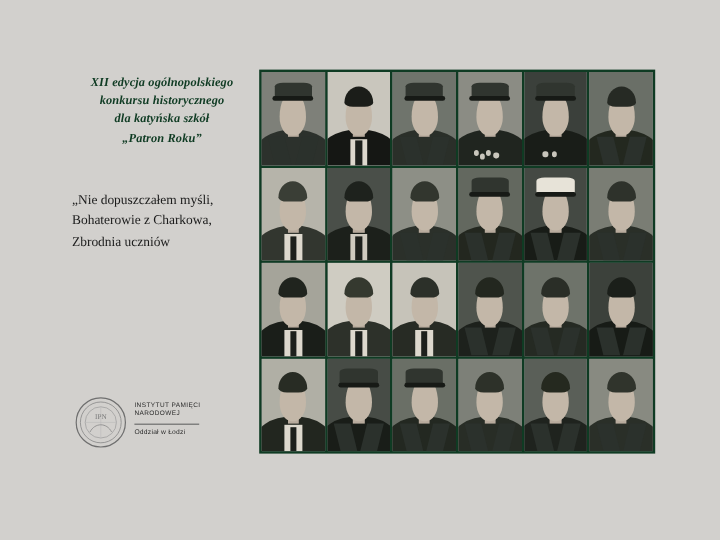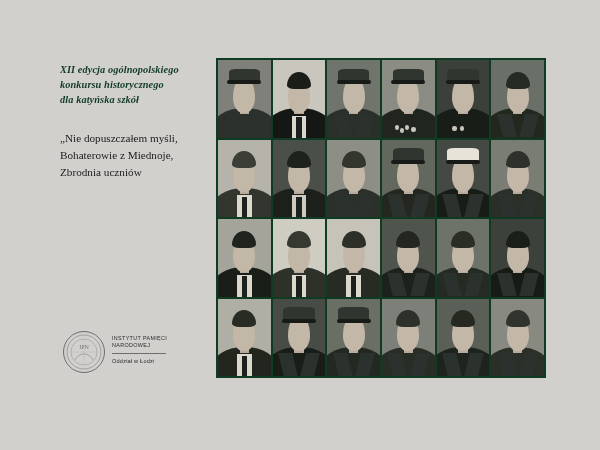--- a/index.html
+++ b/index.html
@@ -28,26 +28,27 @@
     top: 62px;
     width: 150px;
   }
   .title-block {
     color: #0f3b23;
     font-style: italic;
     font-weight: bold;
     font-size: 10.3px;
     line-height: 15.2px;
     letter-spacing: 0.1px;
+    text-align: center;
   }
   .title-block div {
     white-space: nowrap;
   }
   .subtitle-block {
-    margin-top: 22px;
+    margin-top: 36px;
     color: #1b1b1b;
     font-size: 11.2px;
     line-height: 17.4px;
   }
   .subtitle-block div {
     white-space: nowrap;
   }
   
   .logo-wrap {
     position: absolute;
@@ -205,24 +206,25 @@
 </head>
 <body>
 
 <div class="poster">
 
   <div class="left-col">
     <div class="title-block">
       <div>XII edycja ogólnopolskiego</div>
       <div>konkursu historycznego</div>
       <div>dla katyńska szkół</div>
+      <div>„Patron Roku”</div>
     </div>
     <div class="subtitle-block">
       <div>„Nie dopuszczałem myśli,</div>
-      <div>Bohaterowie z Miednoje,</div>
+      <div>Bohaterowie z Charkowa,</div>
       <div>Zbrodnia uczniów</div>
     </div>
   </div>
 
   <div class="logo-wrap">
     <div class="logo-seal">
       <svg width="44" height="44" viewBox="0 0 44 44">
         <circle cx="22" cy="22" r="20.5" fill="none" stroke="#6f6f6f" stroke-width="1"></circle>
         <circle cx="22" cy="22" r="17" fill="none" stroke="#8a8a8a" stroke-width="0.7"></circle>
         <circle cx="22" cy="22" r="13" fill="none" stroke="#9a9a9a" stroke-width="0.6"></circle>

